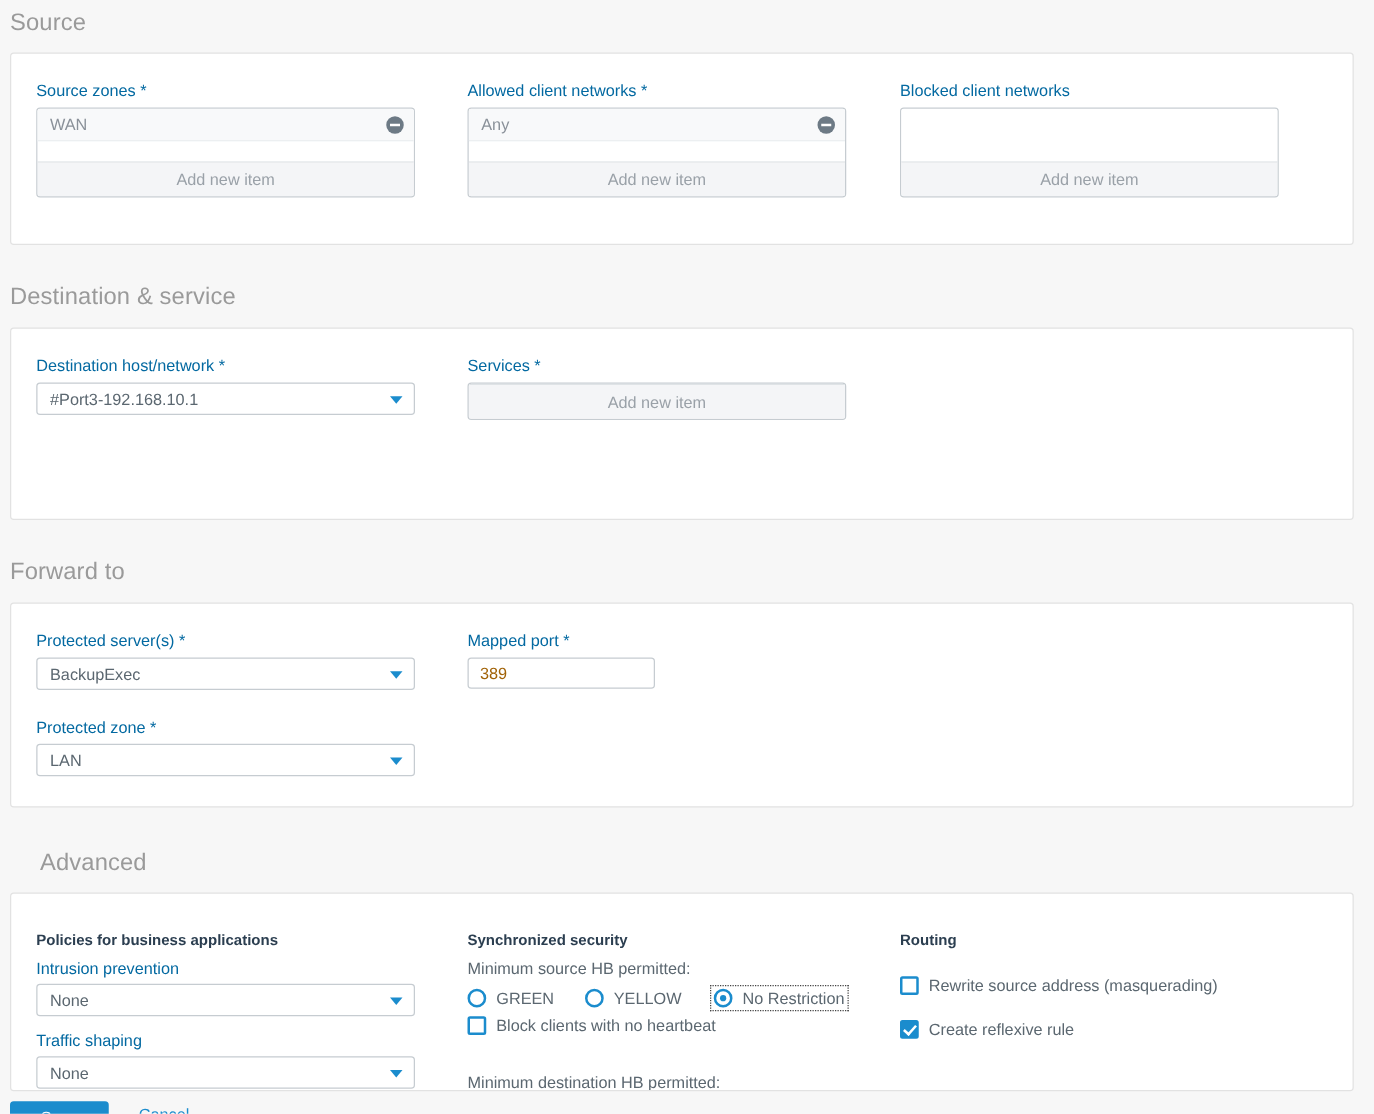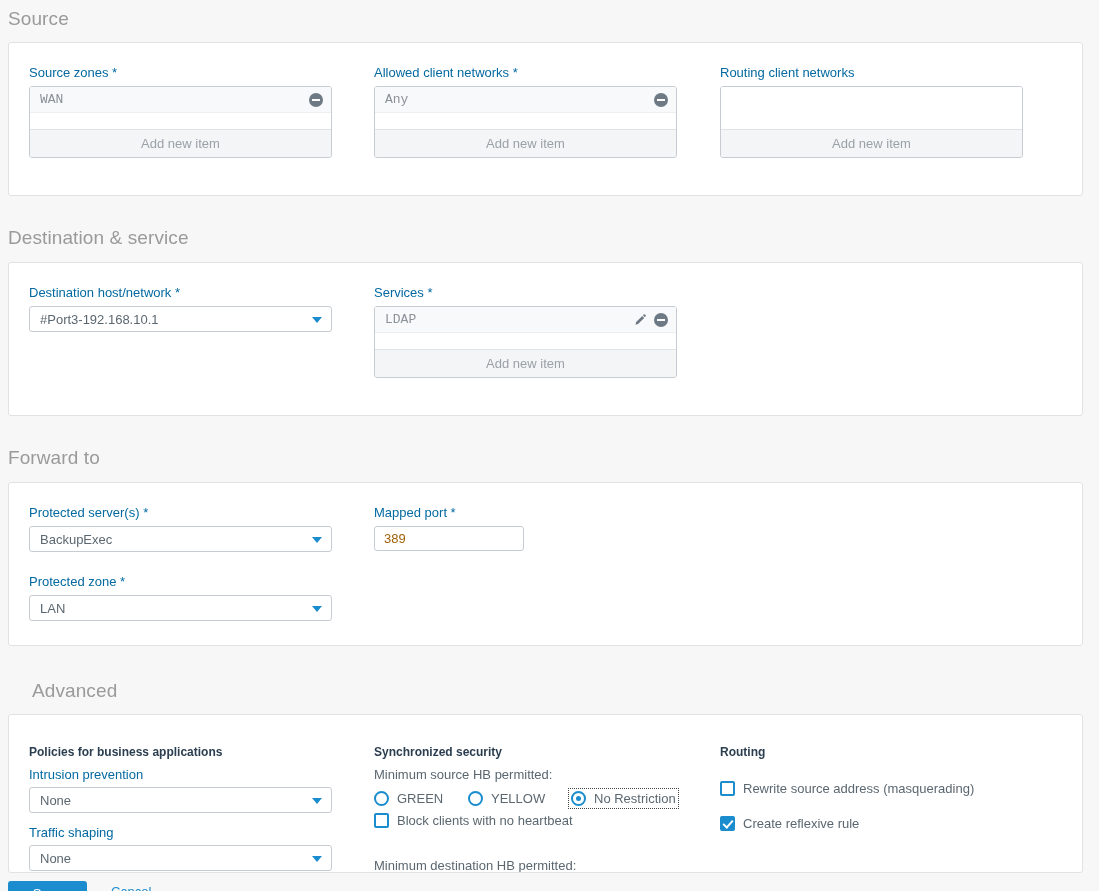--- a/index.html
+++ b/index.html
@@ -48,21 +48,21 @@
   }
 
   
   .listbox {
     width: 303px;
     border: 1px solid #c6ccd1;
     border-radius: 3px;
     background: #ffffff;
     overflow: hidden;
   }
-  .listbox-body { height: 42px; position: relative; background: #ffffff; font-family: Liberation Mono, monospace; }
+  .listbox-body { height: 42px; position: relative; background: #ffffff; }
   .listbox-row {
     height: 26px;
     background: #f8f9fa;
     border-bottom: 1px solid #eceff1;
     display: flex;
     align-items: center;
     padding: 0 8px 0 10px;
     font-size: 13px;
     color: #8a9199;
   }
@@ -198,21 +198,21 @@
             <span class="icons">
               <span class="icon-circle-minus"></span>
             </span>
           </div>
         </div>
         <div class="listbox-add">Add new item</div>
       </div>
     </div>
 
     <div style="position:absolute; left:711px; top:22px;">
-      <div class="field-label">Routing client networks</div>
+      <div class="field-label">Blocked client networks</div>
       <div class="listbox">
         <div class="listbox-body"></div>
         <div class="listbox-add">Add new item</div>
       </div>
     </div>
 
   </div>
 
   <div class="section-title" style="position:absolute; left:0; top:227px;">Destination &amp; service</div>
 
@@ -222,34 +222,20 @@
       <div class="field-label">Destination host/network *</div>
       <div class="select">
         <span>#Port3-192.168.10.1</span>
         <span class="caret"></span>
       </div>
     </div>
 
     <div style="position:absolute; left:365px; top:22px;">
       <div class="field-label">Services *</div>
       <div class="listbox">
-        <div class="listbox-body">
-          <div class="listbox-row">
-            <span class="rlabel">LDAP</span>
-            <span class="icons">
-              <span class="icon-pencil">
-                <svg width="14" height="14" viewBox="0 0 16 16">
-                  <path d="M12.2 1.8a1.6 1.6 0 0 1 2.2 2.2l-.9.9-2.2-2.2.9-.9z" fill="#6d7a85"></path>
-                  <path d="M10.6 3.4l2.2 2.2-7 7-2.9.7.7-2.9 7-7z" fill="#6d7a85"></path>
-                </svg>
-              </span>
-              <span class="icon-circle-minus"></span>
-            </span>
-          </div>
-        </div>
         <div class="listbox-add">Add new item</div>
       </div>
     </div>
 
   </div>
 
   <div class="section-title" style="position:absolute; left:0; top:447px;">Forward to</div>
 
   <div class="card" style="top:482px; height:164px;">
 

